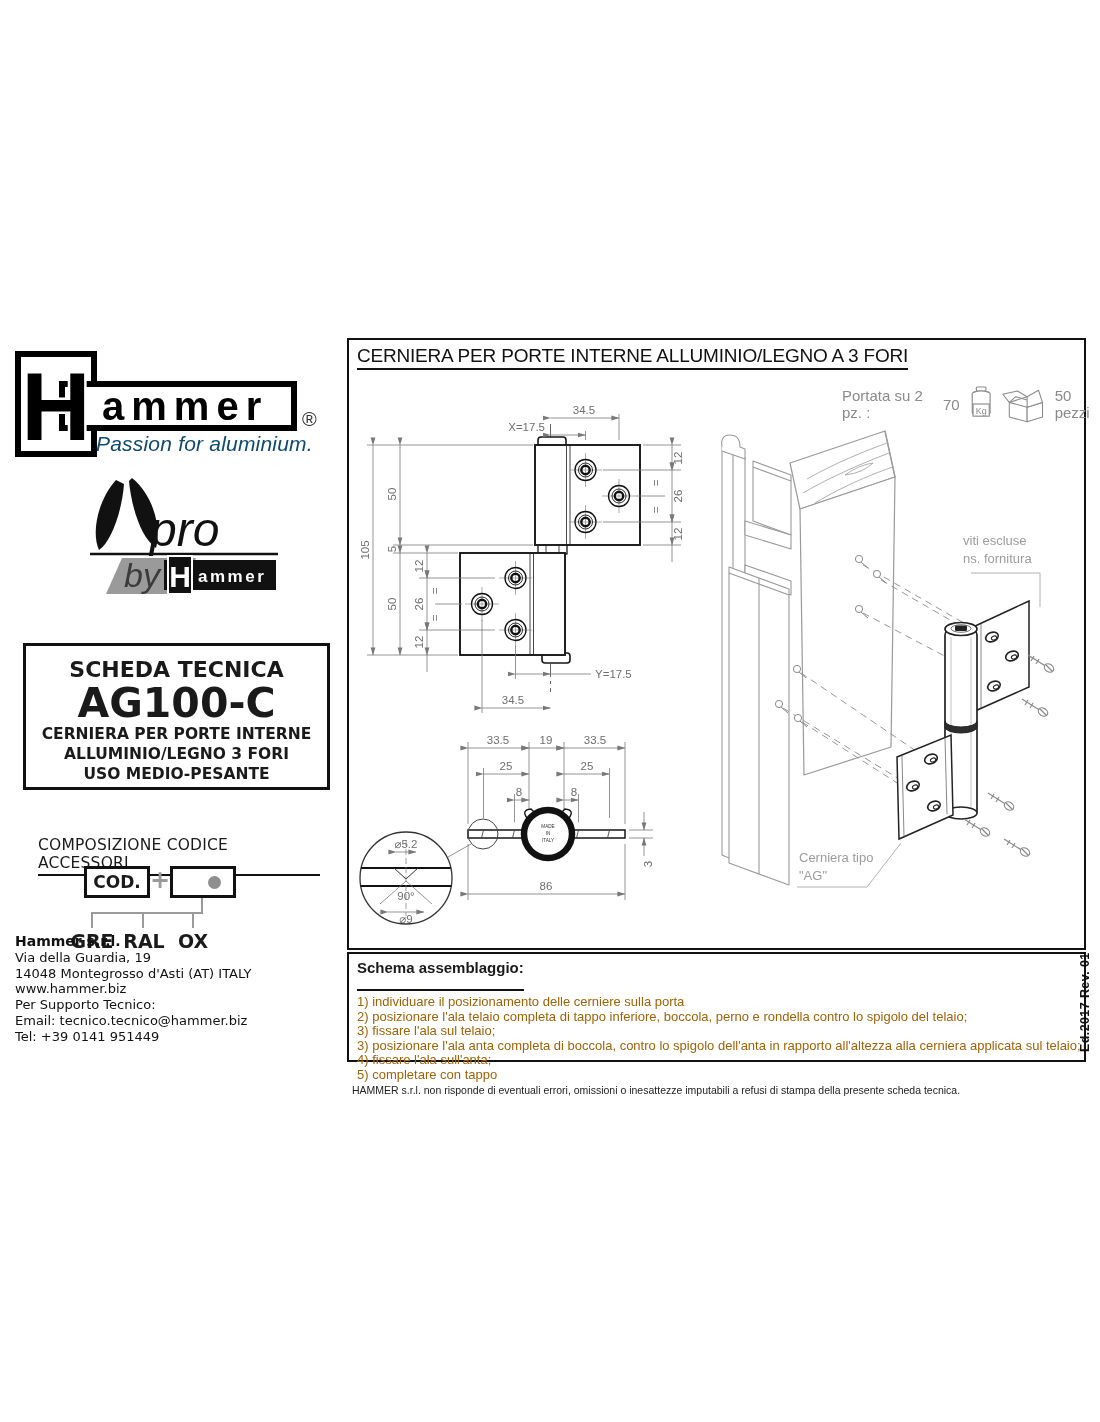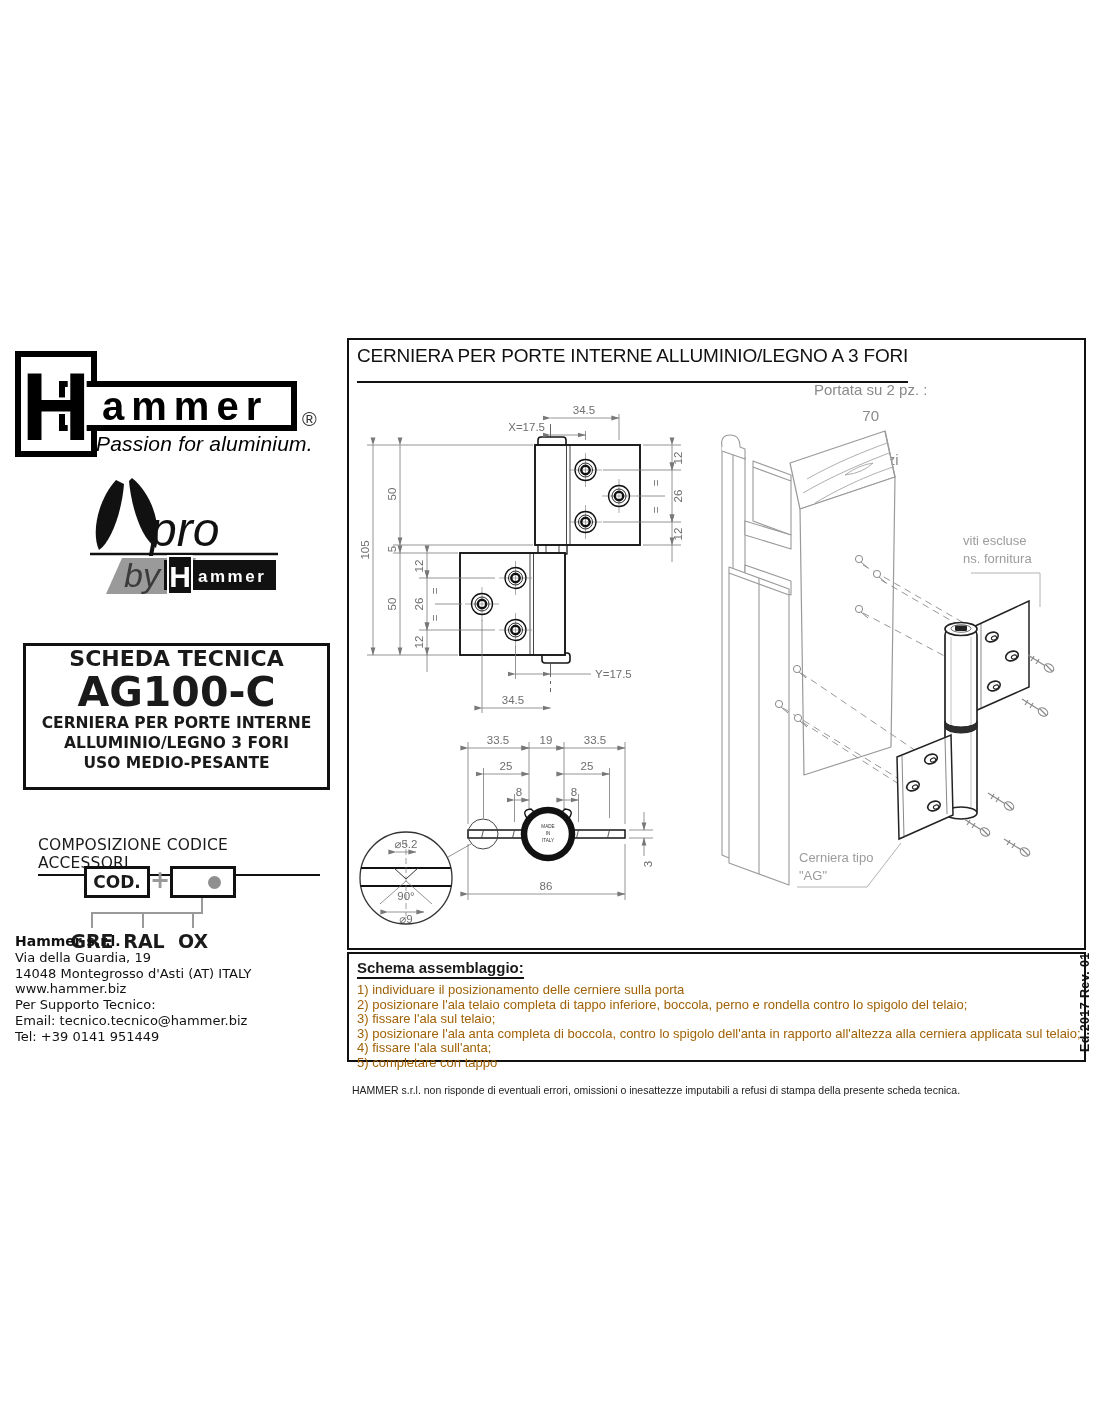--- a/index.html
+++ b/index.html
@@ -1,42 +1,42 @@
 <!DOCTYPE html>
 <html><head>
 <meta charset="utf-8">
 <style>
   html,body{margin:0;padding:0;background:#ffffff;}
   #page{position:relative;width:1100px;height:1422px;background:#fff;overflow:hidden;
         font-family:"Liberation Sans",sans-serif;color:#1a1a1a;}
   .abs{position:absolute;}
   
-  .tagline{font-style:italic;font-size:21px;color:#000000;letter-spacing:.2px;}
+  .tagline{font-style:italic;font-size:21px;color:#0c4a6e;letter-spacing:.2px;}
   .sheet-box{border:3px solid #111;text-align:center;}
-  .sheet-h{font-family:"DejaVu Sans",sans-serif;font-weight:bold;font-size:22px;margin-top:0;}
+  .sheet-h{font-family:"DejaVu Sans",sans-serif;font-weight:bold;font-size:22px;margin-top:11px;}
   .sheet-code{font-family:"DejaVu Sans",sans-serif;font-weight:bold;font-size:41px;line-height:42px;}
   .sheet-desc{font-family:"DejaVu Sans",sans-serif;font-weight:bold;font-size:15.5px;line-height:20px;}
   .comp-h{font-family:"DejaVu Sans",sans-serif;font-size:15.5px;border-bottom:2px solid #111;
           display:inline-block;padding-bottom:2px;letter-spacing:.2px;}
   .cod-box{border:3px solid #111;font-family:"DejaVu Sans",sans-serif;font-weight:bold;
            font-size:17px;display:flex;align-items:center;justify-content:center;background:#fff;}
   .plus{color:#9a9a9a;font-weight:bold;font-size:24px;font-family:"DejaVu Sans",sans-serif;}
   .dot{border-radius:50%;background:#8f8f8f;}
   .cline{background:#9a9a9a;}
   .opt{font-family:"DejaVu Sans",sans-serif;font-weight:bold;font-size:19px;text-align:center;}
   .contact{font-family:"DejaVu Sans",sans-serif;font-size:13px;line-height:15.8px;color:#111;}
   .contact b{font-size:14px;}
   
   .mainbox{border:2px solid #111;background:#fff;}
   .dtitle{font-size:19px;letter-spacing:-.2px;border-bottom:2px solid #111;display:inline-block;
-          padding-bottom:14px;color:#111;}
+          padding-bottom:1px;color:#111;}
   .cap-row{display:flex;align-items:center;gap:9px;color:#8a8a8a;font-size:15px;}
   .schema{border:2px solid #111;background:#fff;}
   .schema-h{font-weight:bold;font-size:15px;border-bottom:2px solid #111;display:inline-block;
-            margin:5px 0 4px 8px;padding-bottom:1px;}
+            margin:5px 0 4px 8px;padding-bottom:13px;}
   .step{font-size:13px;line-height:14.6px;margin-left:8px;color:#a16207;}
   .footnote{font-size:10.5px;color:#222;}
   .edition{font-weight:bold;font-size:12.5px;letter-spacing:.4px;transform:rotate(-90deg);
            transform-origin:0 0;white-space:nowrap;color:#111;}
   svg text{font-family:"Liberation Sans",sans-serif;}
   .dimtxt{fill:#6e6e6e;font-size:11.5px;}
   .graylbl{fill:#9c9c9c;font-size:13px;}
 </style>
 </head>
 <body>
@@ -96,21 +96,21 @@
     <span>14048 Montegrosso d'Asti (AT) ITALY</span><br>
     <span>www.hammer.biz</span><br>
     <span>Per Supporto Tecnico:</span><br>
     <span>Email: tecnico.tecnico@hammer.biz</span><br>
     <span>Tel: +39 0141 951449</span>
   </div>
 
   <div class="abs mainbox" style="left:347px;top:338px;width:735px;height:608px;"></div>
   <div class="abs dtitle" style="left:357px;top:345px;">CERNIERA PER PORTE INTERNE ALLUMINIO/LEGNO A 3 FORI</div>
 
-  <div class="abs cap-row" style="left:814px;top:381px;height:46px;flex-direction:column;">
+  <div class="abs cap-row" style="left:842px;top:381px;height:46px;">
     <span>Portata su 2 pz. :</span>
     <span>70</span>
     <svg width="30" height="44" viewBox="0 0 30 44">
       <g stroke="#8a8a8a" stroke-width="1.4" fill="#fff">
         <rect x="9" y="1" width="12" height="5" rx="1.5"></rect>
         <ellipse cx="15" cy="9.5" rx="11" ry="3.5"></ellipse>
         <path d="M4,9.5 v23 q0,4 11,4 q11,0 11,-4 v-23"></path>
         <rect x="5" y="22" width="20" height="15"></rect>
       </g>
       <text x="15" y="34" text-anchor="middle" font-size="11" fill="#8a8a8a">Kg</text>

